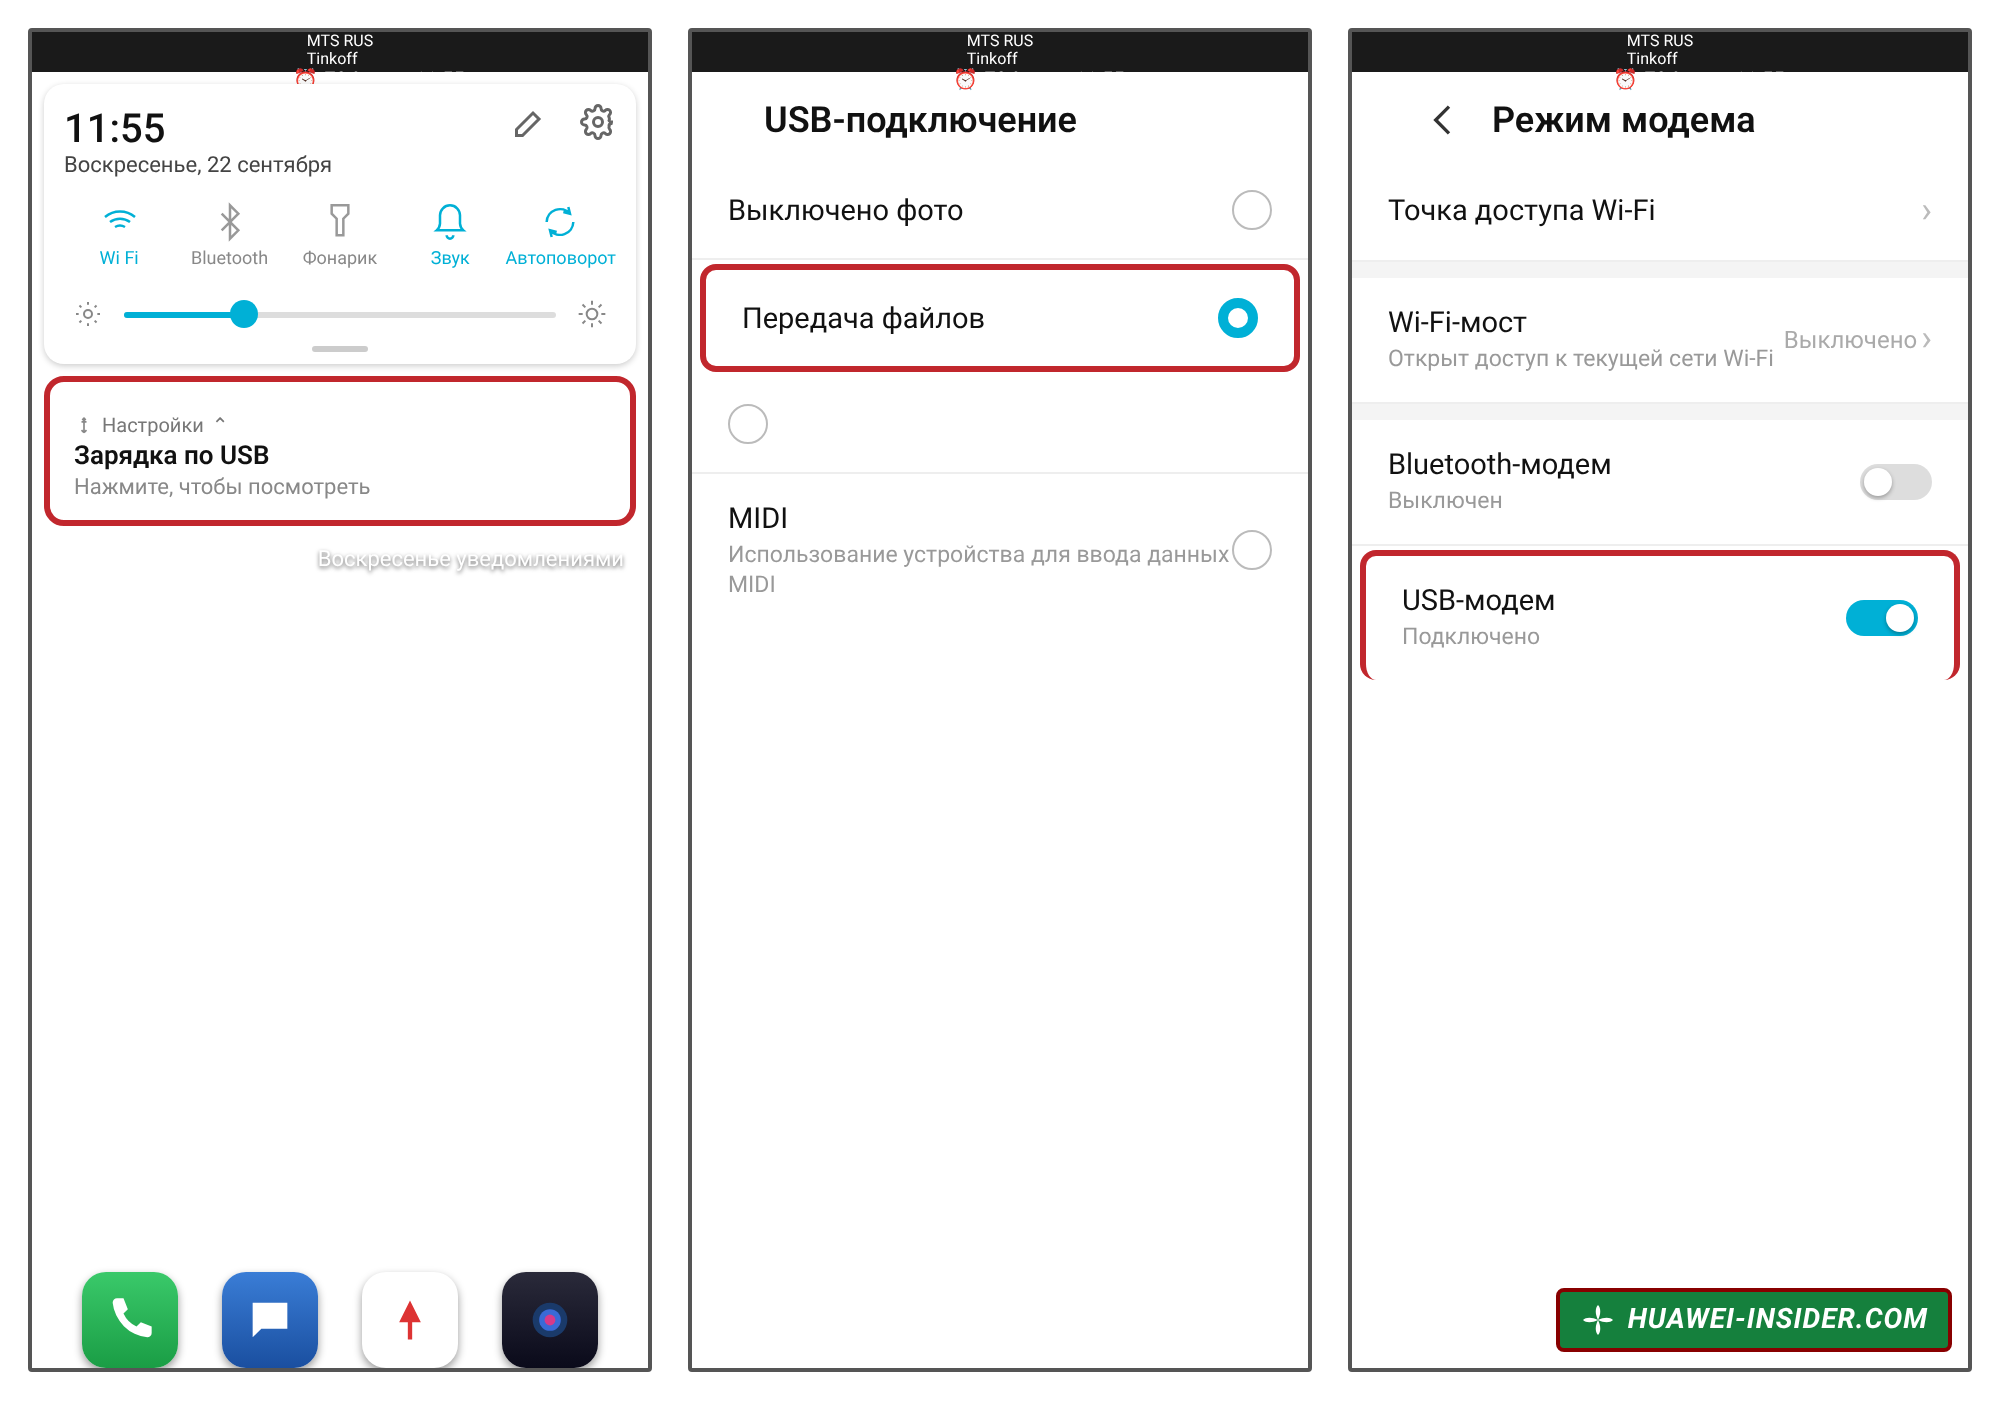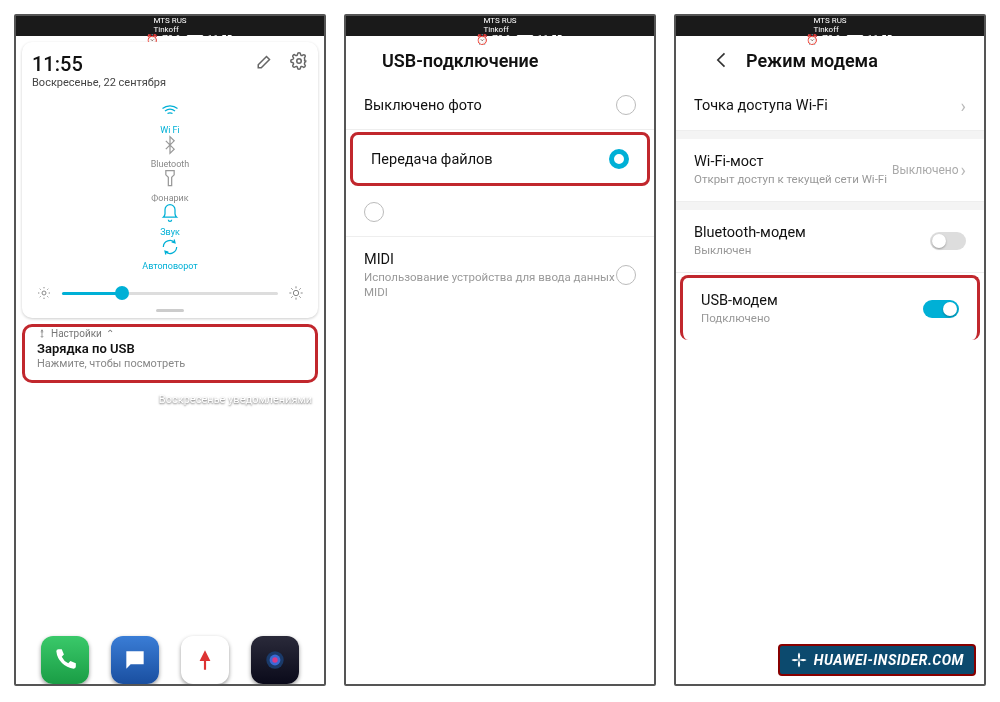--- a/index.html
+++ b/index.html
@@ -17,34 +17,34 @@
   .batt { width:18px; height:9px; border:1px solid #fff; border-radius:2px; position:relative; }
   .batt::after { content:''; position:absolute; right:-3px; top:2px; width:2px; height:4px; background:#fff; }
   .batt-fill { position:absolute; left:1px; top:1px; bottom:1px; width:75%; background:#fff; }
   .alarm-mini, .nfc-mini { font-size:10px; }
   .shade-card { margin:6px; background:#fff; border-radius:10px; box-shadow:0 1px 3px rgba(0,0,0,.2); padding:10px 10px 6px; }
   .shade-top { display:flex; justify-content:space-between; align-items:flex-start; }
   .time-big { font-size:20px; font-weight:500; color:#111; }
   .date-small { font-size:11px; color:#444;text-align:center; }
   .shade-icons { display:flex; gap:16px; align-items:center; color:#555; }
   .shade-icons svg { width:18px; height:18px; }
-  .qs-row { display:flex; justify-content:center; margin-top:12px;flex-direction:column; }
+  .qs-row { display:flex; justify-content:center; margin-top:12px; }
   .qs { flex:1; text-align:center; font-size:9px; color:#888; }
   .qs.active { color:#00b0d6; }
   .qs svg { width:20px; height:20px; display:block; margin:0 auto 4px; }
   .qs.active svg { stroke:#00b0d6; fill:none; }
   .qs svg { stroke:#999; fill:none; stroke-width:1.5; }
   .brightness { display:flex; align-items:center; gap:10px; margin-top:14px; padding:0 4px 4px; }
   .sun { width:16px; height:16px; stroke:#888; fill:none; stroke-width:1.5; }
   .slider-track { flex:1; height:3px; background:#ddd; border-radius:2px; position:relative; }
   .slider-fill { position:absolute; left:0; top:0; bottom:0; width:28%; background:#00b0d6; border-radius:2px; }
   .slider-thumb { position:absolute; left:28%; top:50%; width:14px; height:14px; background:#00b0d6; border-radius:50%; transform:translate(-50%,-50%); }
   .handle { width:28px; height:3px; background:#ccc; border-radius:2px; margin:4px auto 0; }
 
-  .notif-card { margin:4px 6px; background:#fff; border-radius:10px; padding:1px 12px 10px; position:relative; border:3px solid #c1272d; }
+  .notif-card { margin:4px 6px; background:#fff; border-radius:10px; padding:16px 12px 10px; position:relative; border:3px solid #c1272d; }
   .notif-head { font-size:10px; color:#777; display:flex; align-items:center; gap:4px; }
   .notif-head svg { width:10px; height:10px; }
   .notif-title { font-size:13px; font-weight:600; color:#111; margin-top:2px; }
   .notif-sub { font-size:11px; color:#888; margin-top:1px; }
   .notif-manage { text-align:right; color:#fff; font-size:11px; text-shadow:0 1px 2px rgba(0,0,0,.6); padding:6px 12px 0 0; }
 
   .wallpaper { position:absolute; left:0; right:0; bottom:0; top:0; background: radial-gradient(circle at 30% 55%, #2a4a6a 0%, #0a1a2a 45%, #05070a 100%); z-index:-1; }
   .earth { position:absolute; left:-40px; top:300px; width:260px; height:260px; border-radius:50%;
     background: radial-gradient(circle at 35% 30%, #7da6d9 0%, #3a6aa0 25%, #1a3a5a 55%, #050a10 80%); 
     box-shadow: 0 0 30px rgba(100,150,220,.25) inset; }
@@ -73,21 +73,21 @@
   .row.highlight { border:3px solid #c1272d; border-radius:8px; margin:2px 4px; }
   .chevron { color:#bbb; font-size:18px; }
   .side-text { font-size:12px; color:#aaa; display:flex; align-items:center; gap:2px; }
   .toggle { width:36px; height:18px; background:#ddd; border-radius:10px; position:relative; }
   .toggle::after { content:''; position:absolute; width:14px; height:14px; background:#fff; border-radius:50%; top:2px; left:2px; box-shadow:0 1px 2px rgba(0,0,0,.3); }
   .toggle.on { background:#00b0d6; }
   .toggle.on::after { left:auto; right:2px; }
   .section-gap { height:8px; background:#f4f4f4; }
 
   
-  .watermark { position:absolute; right:8px; bottom:8px; background:#0c4a6e; color:#fff; font-size:14px; font-weight:700; padding:5px 10px; border:2px solid #800; border-radius:4px; font-style:italic; display:flex; align-items:center; gap:6px; letter-spacing:.5px; }
+  .watermark { position:absolute; right:8px; bottom:8px; background:#15803d; color:#fff; font-size:14px; font-weight:700; padding:5px 10px; border:2px solid #800; border-radius:4px; font-style:italic; display:flex; align-items:center; gap:6px; letter-spacing:.5px; }
   .watermark .petal { width:18px; height:18px; }
 </style>
 </head>
 <body>
 
 <div class="phone">
   <div class="statusbar">
     <div class="sb-left">
       <span>MTS RUS</span>
       <span>Tinkoff</span>

